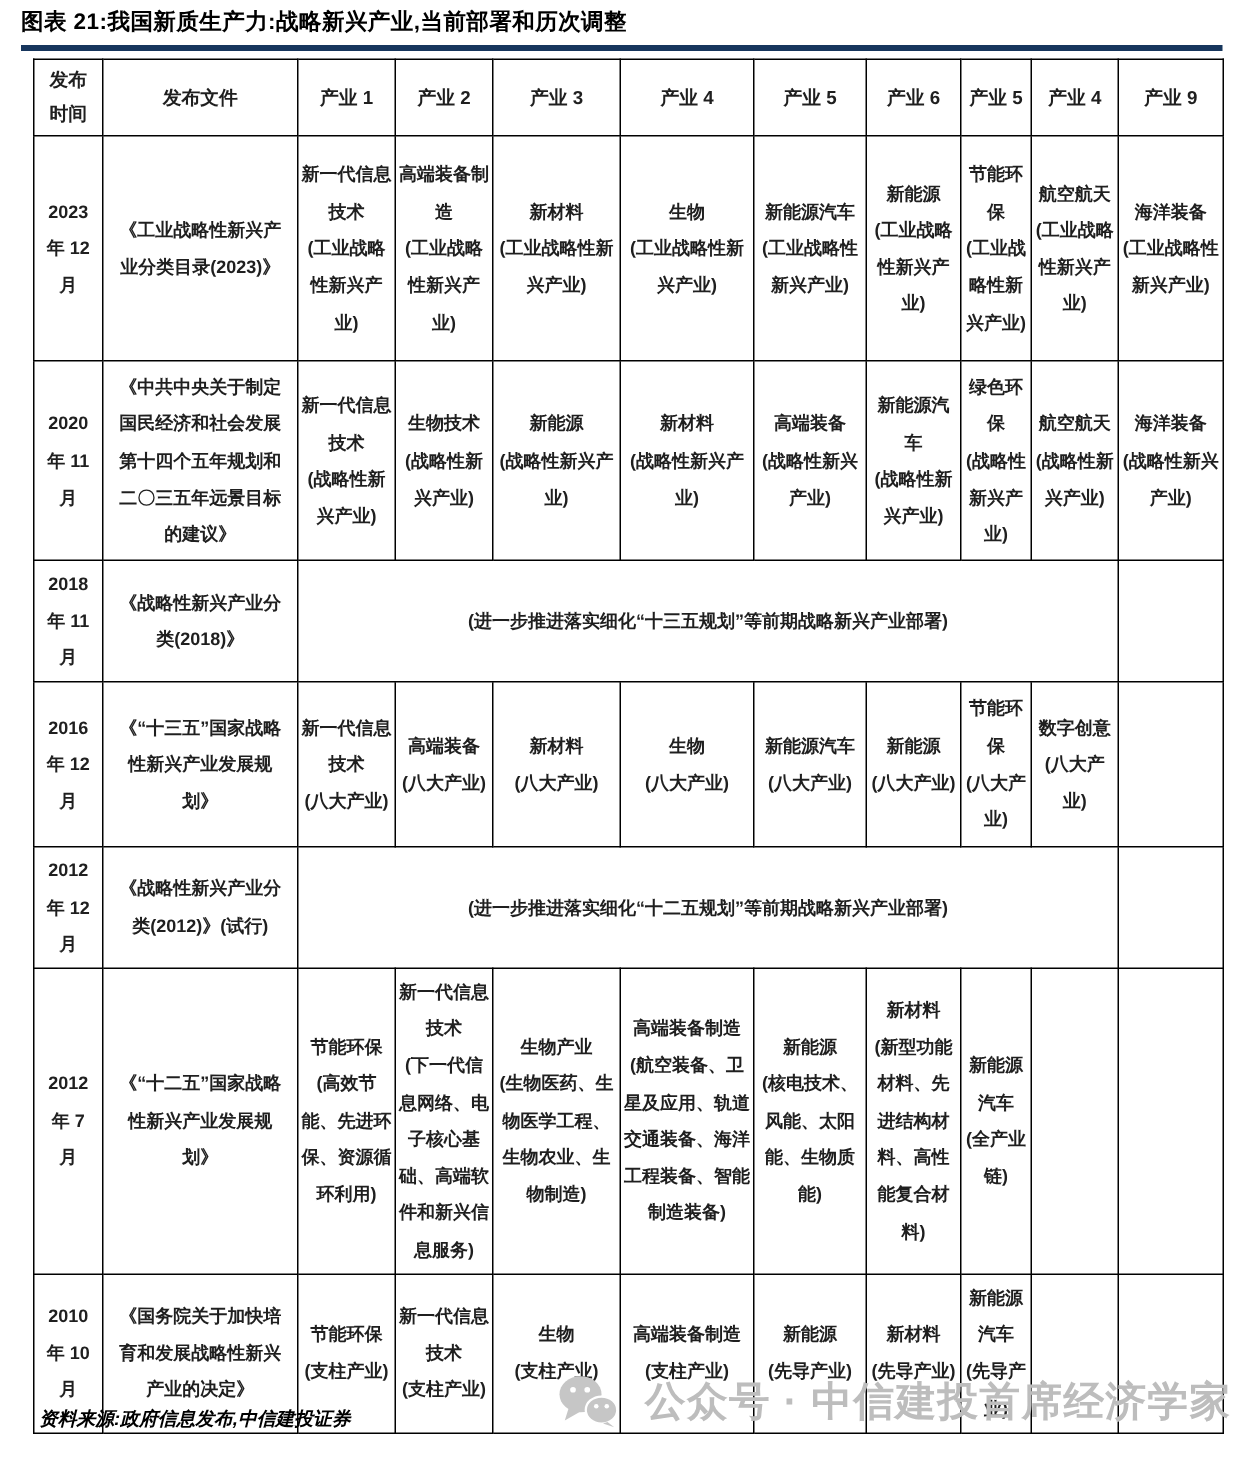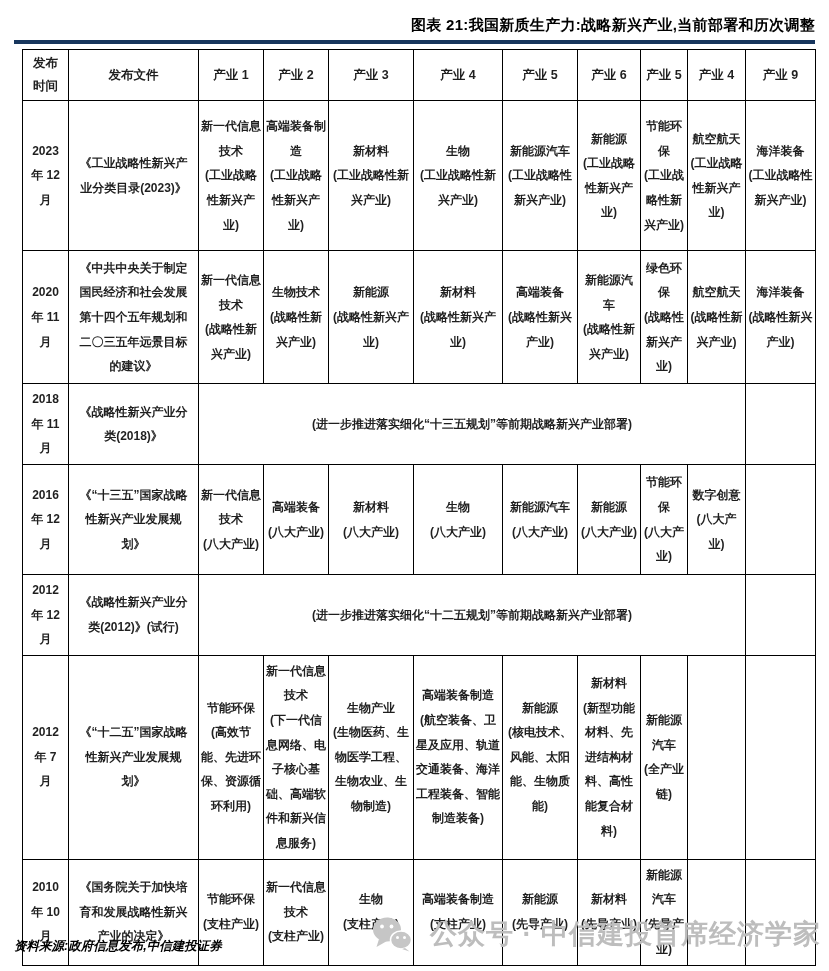--- a/index.html
+++ b/index.html
@@ -3,21 +3,21 @@
 <meta charset="utf-8">
 <style>
   * { box-sizing: border-box; }
   html,body { margin:0; padding:0; }
   body {
     width:829px; height:971px; background:#ffffff; position:relative; overflow:hidden;
     font-family:"Liberation Sans","DejaVu Sans",sans-serif; color:#1f1f1f;
   }
   .title {
     font-size:15px; font-weight:bold; color:#000;
-    padding:14px 14px 0 14px; line-height:1.4; letter-spacing:0.3px;text-align:right;
+    padding:4px 14px 0 14px; line-height:1.4; letter-spacing:0.3px;
   }
   .title-rule { margin:5px 14px 0 14px; height:4px; background:#17365d; }
   table {
     border-collapse:collapse; table-layout:fixed;
     margin:5px 0 1px 22px; width:793px;
   }
   th, td {
     border:1px solid #000; font-weight:bold; text-align:center; vertical-align:middle;
     white-space:pre-line; overflow:hidden; color:#1f1f1f;
   }
@@ -25,21 +25,21 @@
   td { font-size:12px; line-height:2.05; padding:3px 2px; }
   td.doc { padding:3px 5px; }
   tr.row-0 { height:150px; }
   tr.row-1 { height:133px; }
   tr.row-2 { height:74px; }
   tr.row-3 { height:110px; }
   tr.row-4 { height:75px; }
   tr.row-5 { height:186px; }
   tr.row-6 { height:106px; }
   .source-note {
-    position:absolute; left:14px; top:938px;
+    position:absolute; left:26px; top:938px;
     font-size:12.5px; font-weight:bold; font-style:italic; color:#000;
   }
   .watermark {
     position:absolute; right:8px; top:916px;
     display:flex; align-items:center; gap:18px;
     color:#bdbdbd; font-size:27px; font-weight:bold; letter-spacing:1px;
     white-space:nowrap;
   }
   .wechat-icon { flex:0 0 auto; }
 </style>

